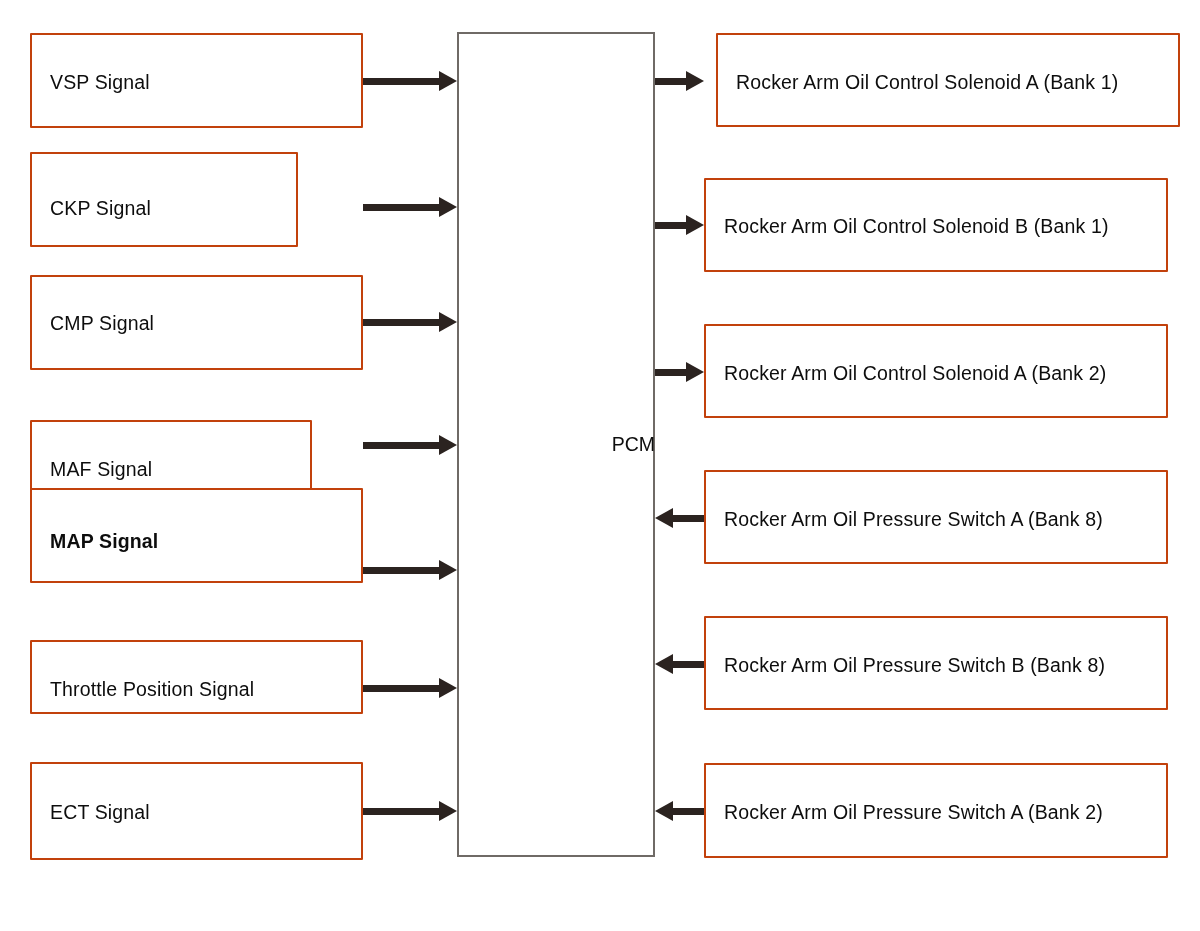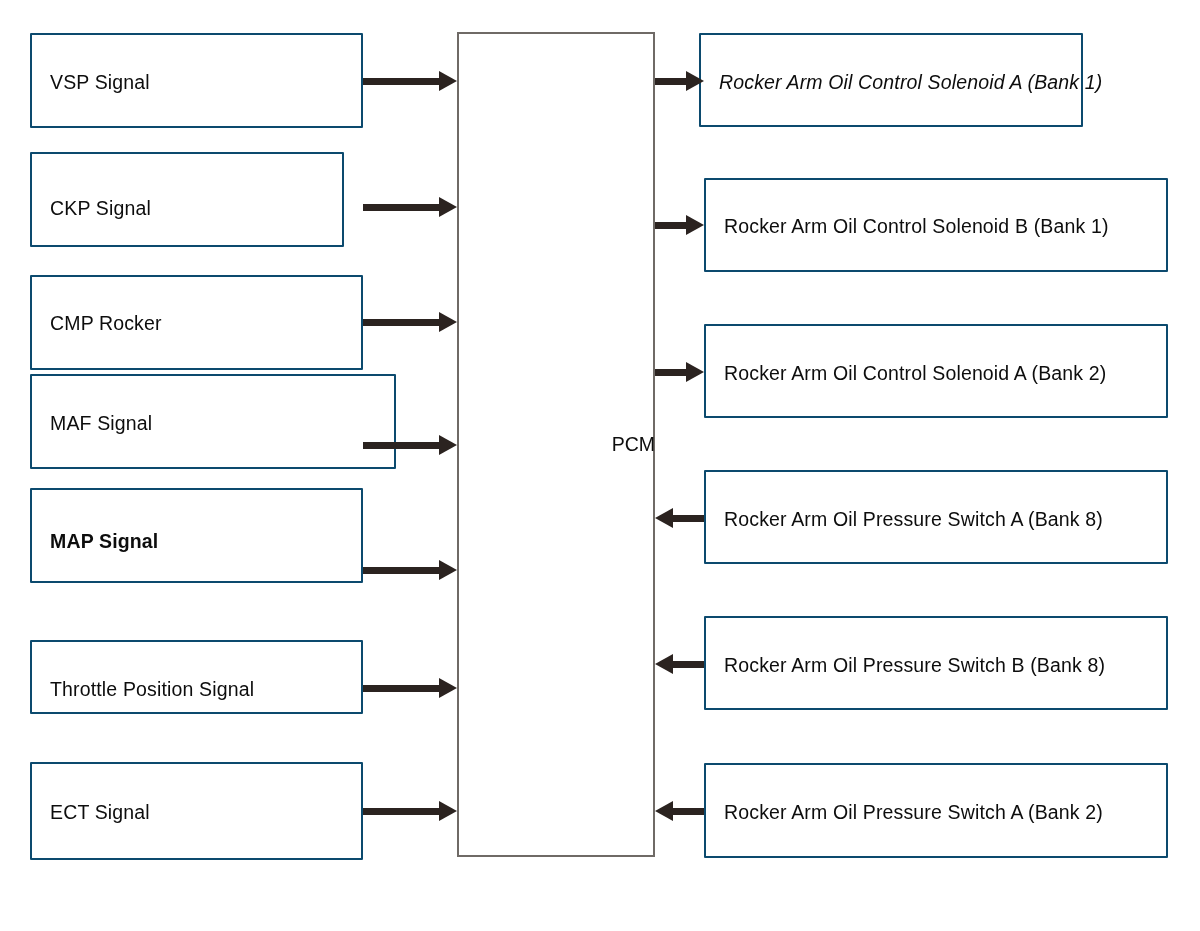--- a/index.html
+++ b/index.html
@@ -15,21 +15,21 @@
     position: relative;
     width: 1200px;
     height: 931px;
     background: #ffffff;
     overflow: hidden;
   }
   .node-box {
     position: absolute;
     box-sizing: border-box;
     background: #ffffff;
-    border: 2px solid #0c4a6e;
+    border: 2px solid #c2410c;
     border-radius: 1px;
   }
   .node-label {
     position: absolute;
     left: 18px;
     font-size: 19.5px;
     line-height: 1;
     color: #0d0d0d;
     white-space: nowrap;
     letter-spacing: 0.15px;
@@ -75,46 +75,46 @@
 </style>
 </head>
 <body>
 
 <div id="diagram-root">
 
   <div id="inputs-layer">
       <div class="node-box" style="left: 30px; top: 33px; width: 333px; height: 95px;">
         <div class="node-label" style="top: 38px;">VSP Signal</div>
       </div>
-      <div class="node-box" style="left: 30px; top: 152px; width: 314px; height: 95px;">
+      <div class="node-box" style="left: 30px; top: 152px; width: 268px; height: 95px;">
         <div class="node-label" style="top: 45px;">CKP Signal</div>
       </div>
       <div class="node-box" style="left: 30px; top: 275px; width: 333px; height: 95px;">
-        <div class="node-label" style="top: 37px;">CMP Rocker</div>
+        <div class="node-label" style="top: 37px;">CMP Signal</div>
       </div>
-      <div class="node-box" style="left: 30px; top: 374px; width: 366px; height: 95px;">
+      <div class="node-box" style="left: 30px; top: 420px; width: 282px; height: 95px;">
         <div class="node-label" style="top: 38px;">MAF Signal</div>
       </div>
       <div class="node-box" style="left: 30px; top: 488px; width: 333px; height: 95px; font-weight: bold;">
         <div class="node-label" style="top: 42px;">MAP Signal</div>
       </div>
       <div class="node-box" style="left: 30px; top: 640px; width: 333px; height: 74px;">
         <div class="node-label" style="top: 38px;">Throttle Position Signal</div>
       </div>
       <div class="node-box" style="left: 30px; top: 762px; width: 333px; height: 98px;">
         <div class="node-label" style="top: 39px;">ECT Signal</div>
       </div>
     </div>
 
   <div class="pcm-box" id="pcm-box" style="left: 457px; top: 32px; width: 198px; height: 825px;">
   </div>
   <div class="pcm-label" id="pcm-label" style="left: 457px; width: 198px; top: 434.5px;">PCM</div>
 
   <div id="outputs-layer">
-      <div class="node-box" style="left: 699px; top: 33px; width: 384px; height: 94px; font-style: italic;">
+      <div class="node-box" style="left: 716px; top: 33px; width: 464px; height: 94px;">
         <div class="node-label" style="top: 38px;">Rocker Arm Oil Control Solenoid A (Bank 1)</div>
       </div>
       <div class="node-box" style="left: 704px; top: 178px; width: 464px; height: 94px;">
         <div class="node-label" style="top: 37px;">Rocker Arm Oil Control Solenoid B (Bank 1)</div>
       </div>
       <div class="node-box" style="left: 704px; top: 324px; width: 464px; height: 94px;">
         <div class="node-label" style="top: 38px;">Rocker Arm Oil Control Solenoid A (Bank 2)</div>
       </div>
       <div class="node-box" style="left: 704px; top: 470px; width: 464px; height: 94px;">
         <div class="node-label" style="top: 38px;">Rocker Arm Oil Pressure Switch A (Bank 8)</div>

